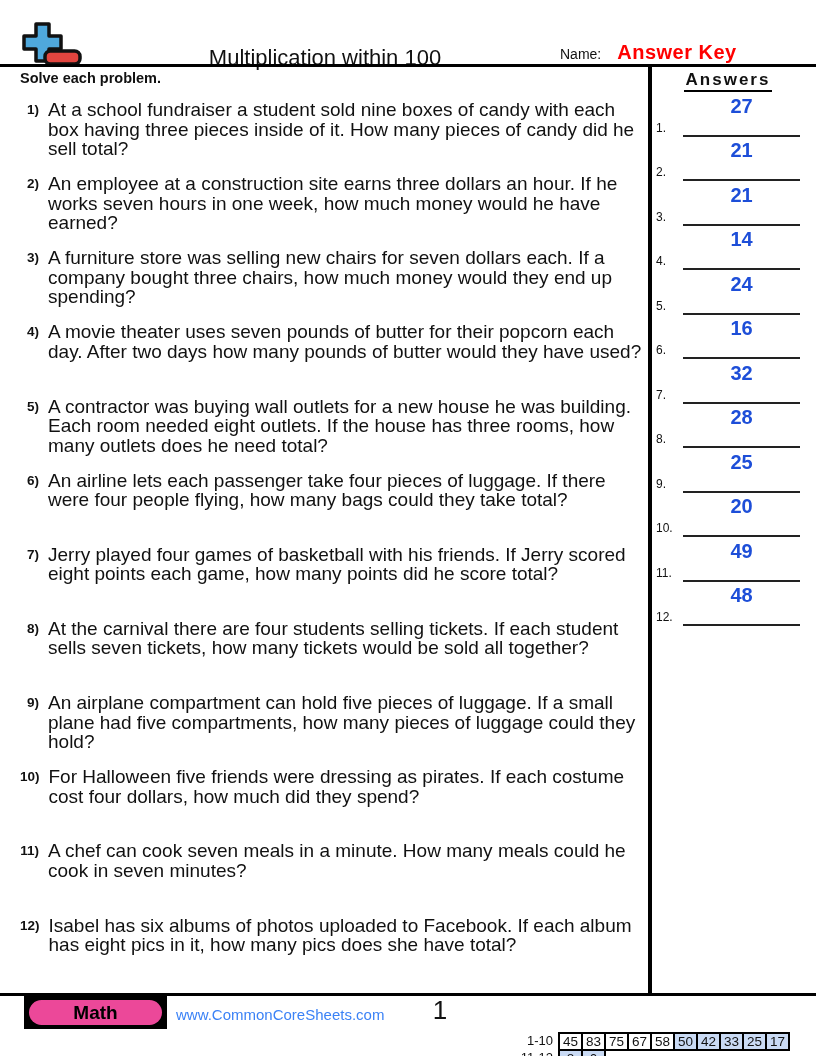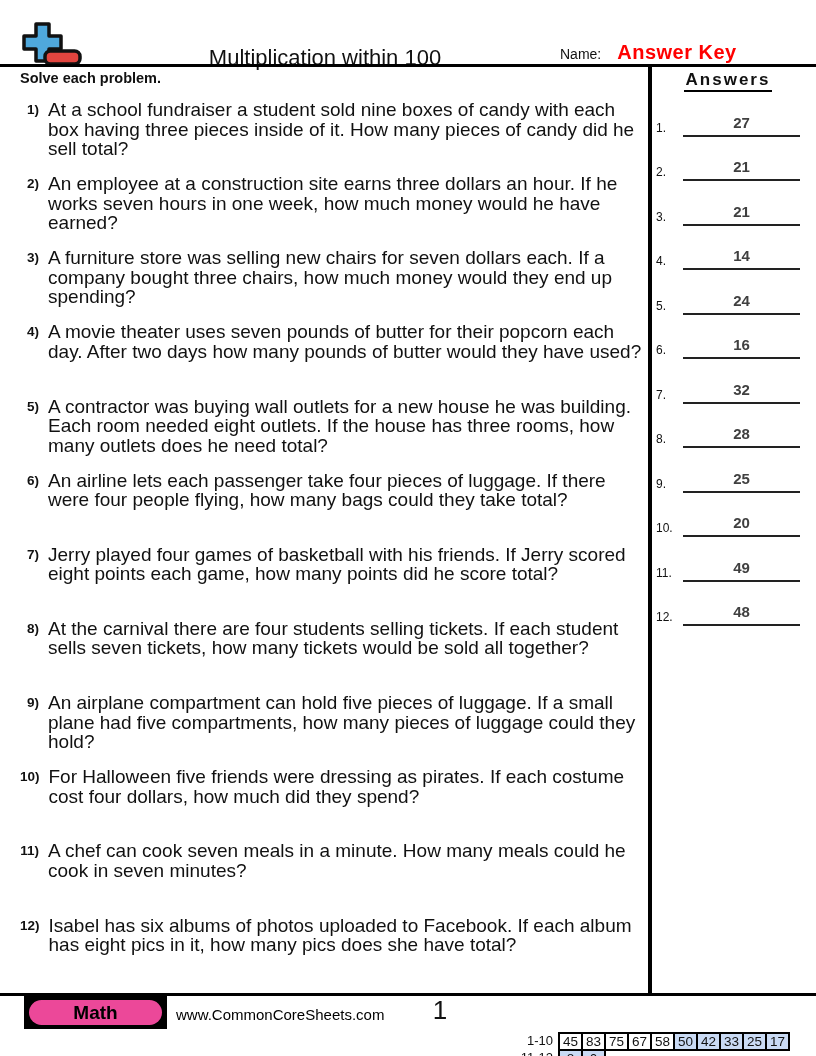--- a/index.html
+++ b/index.html
@@ -29,31 +29,31 @@
              border-left:2px solid #000; border-right:2px solid #000; }
 
   
   .answers-panel { position:absolute; left:656px; top:70px; width:144px; }
   .answers-heading { text-align:center; font-size:17px; font-weight:700; letter-spacing:2px; }
   .answers-heading span { border-bottom:2px solid #000; padding:0 2px 1px 2px; }
   .answers-list { margin-top:2px; }
   .answer-row { height:44.5px; display:flex; align-items:flex-end; }
   .a-num { width:27px; font-size:12px; padding-bottom:2px; color:#111; }
   .a-line { flex:1; border-bottom:2px solid #222; text-align:center; }
-  .a-val { display:inline-block; color:#404040; font-weight:700; font-size:15px;
-           line-height:1; padding-bottom:5px; }
+  .a-val { display:inline-block; color:#1d4ed8; font-weight:700; font-size:20px;
+           line-height:1; padding-bottom:19px; }
 
   
   .footer-line { position:absolute; left:0; top:993px; width:816px; height:3px; background:#000; }
   .math-badge { position:absolute; left:24px; top:996px; width:143px; height:33px;
                 background:#000; display:flex; align-items:center; justify-content:center; }
   .math-pill { background:#ec4899; border-radius:15px; width:133px; height:25px;
                display:flex; align-items:center; justify-content:center;
                font-size:19px; font-weight:700; color:#000; }
-  .website { position:absolute; left:176px; top:1006px; font-size:15px; color:#000000; }
+  .website { position:absolute; left:176px; top:1006px; font-size:15px; color:#3b82f6; }
   .page-number { position:absolute; left:408px; top:995px; width:64px; text-align:center;
                  font-size:26px; color:#111; }
   .score-table { position:absolute; left:470px; top:996px;margin-top:36px; }
   .score-row { display:flex; height:19px; }
   .score-row + .score-row { margin-top:-2px; }
   .score-label { width:88px; text-align:right; padding-right:5px; font-size:13px;
                  line-height:17px; color:#111; }
   .score-cells { display:flex; }
   .cell { width:25px; height:19px; border:2px solid #000; text-align:center;
           font-size:13.5px; line-height:14px; background:#fff; color:#111;

